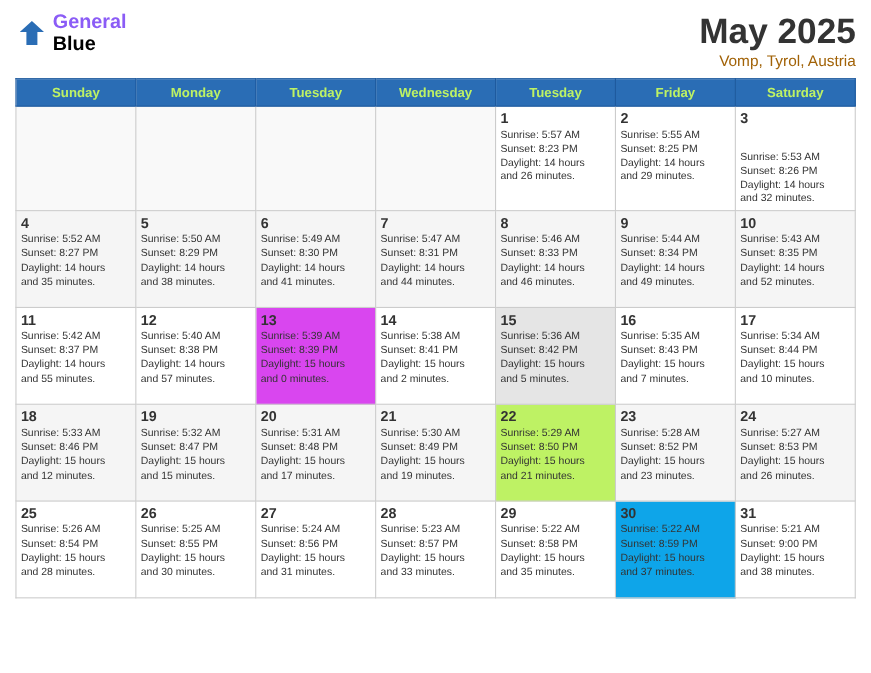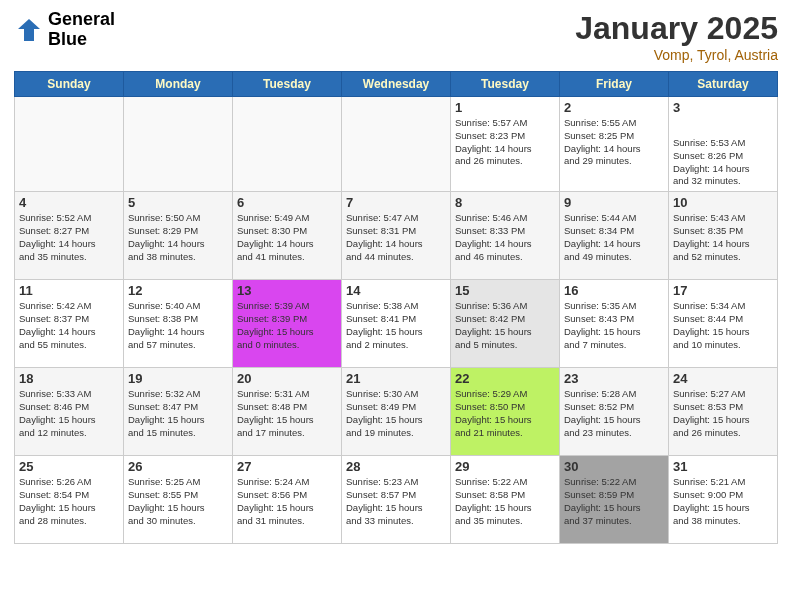--- a/index.html
+++ b/index.html
@@ -26,21 +26,21 @@
       align-items: center;
     }
     .logo-text {
       display: flex;
       flex-direction: column;
       line-height: 1.1;
     }
     .logo-general {
       font-size: 18px;
       font-weight: bold;
-      color: #000000;
+      color: #8b5cf6;
     }
     .logo-blue {
       font-size: 18px;
       font-weight: bold;
       color: #000000;
     }
     .logo-icon {
       width: 30px;
       height: 30px;
       margin-right: 4px;
@@ -57,21 +57,21 @@
       font-size: 14px;
       color: #a16207;
     }
     .calendar {
       width: 100%;
       border-collapse: collapse;
       table-layout: fixed;
     }
     .calendar th {
       background: #2a6db5;
-      color: #fef9c3;
+      color: #bef264;
       text-align: center;
       padding: 5px 2px;
       font-size: 12px;
       border: 1px solid #1e5a9e;
     }
     .calendar td {
       border: 1px solid #ccc;
       vertical-align: top;
       padding: 3px 4px;
       height: 88px;
@@ -107,21 +107,21 @@
     <div class="logo">
       <svg class="logo-icon" viewBox="0 0 30 30">
         <polygon points="15,4 26,14 20,14 20,26 10,26 10,14 4,14" fill="#2a6db5"></polygon>
       </svg>
       <div class="logo-text">
         <span class="logo-general">General</span>
         <span class="logo-blue">Blue</span>
       </div>
     </div>
     <div class="title-area">
-      <div class="month-title">January 2025</div>
+      <div class="month-title">May 2025</div>
       <div class="location">Vomp, Tyrol, Austria</div>
     </div>
   </div>
 
   <table class="calendar">
     <thead>
       <tr>
       <th>Sunday</th>
           <th>Monday</th>
           <th>Tuesday</th>
@@ -341,21 +341,21 @@
 Daylight: 15 hours
 and 33 minutes.</div>
           </td>
           <td style="background: rgb(255, 255, 255);">
             <div class="day-number">29</div>
             <div class="day-info" style="white-space: pre-line;">Sunrise: 5:22 AM
 Sunset: 8:58 PM
 Daylight: 15 hours
 and 35 minutes.</div>
           </td>
-          <td style="background: #a3a3a3;">
+          <td style="background: #0ea5e9;">
             <div class="day-number">30</div>
             <div class="day-info" style="white-space: pre-line;">Sunrise: 5:22 AM
 Sunset: 8:59 PM
 Daylight: 15 hours
 and 37 minutes.</div>
           </td>
           <td style="background: rgb(255, 255, 255);">
             <div class="day-number">31</div>
             <div class="day-info" style="white-space: pre-line;">Sunrise: 5:21 AM
 Sunset: 9:00 PM

